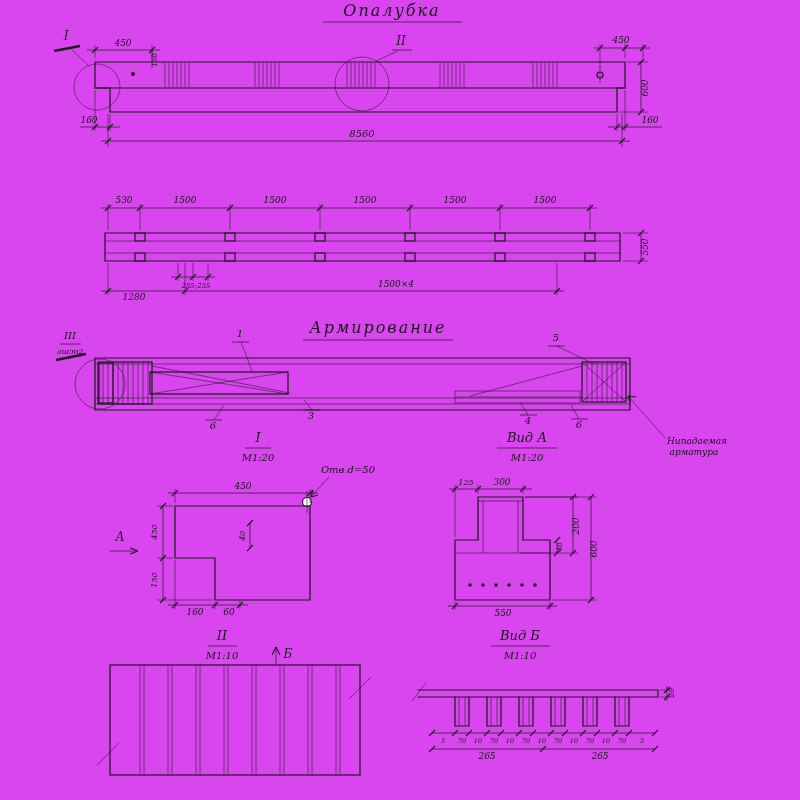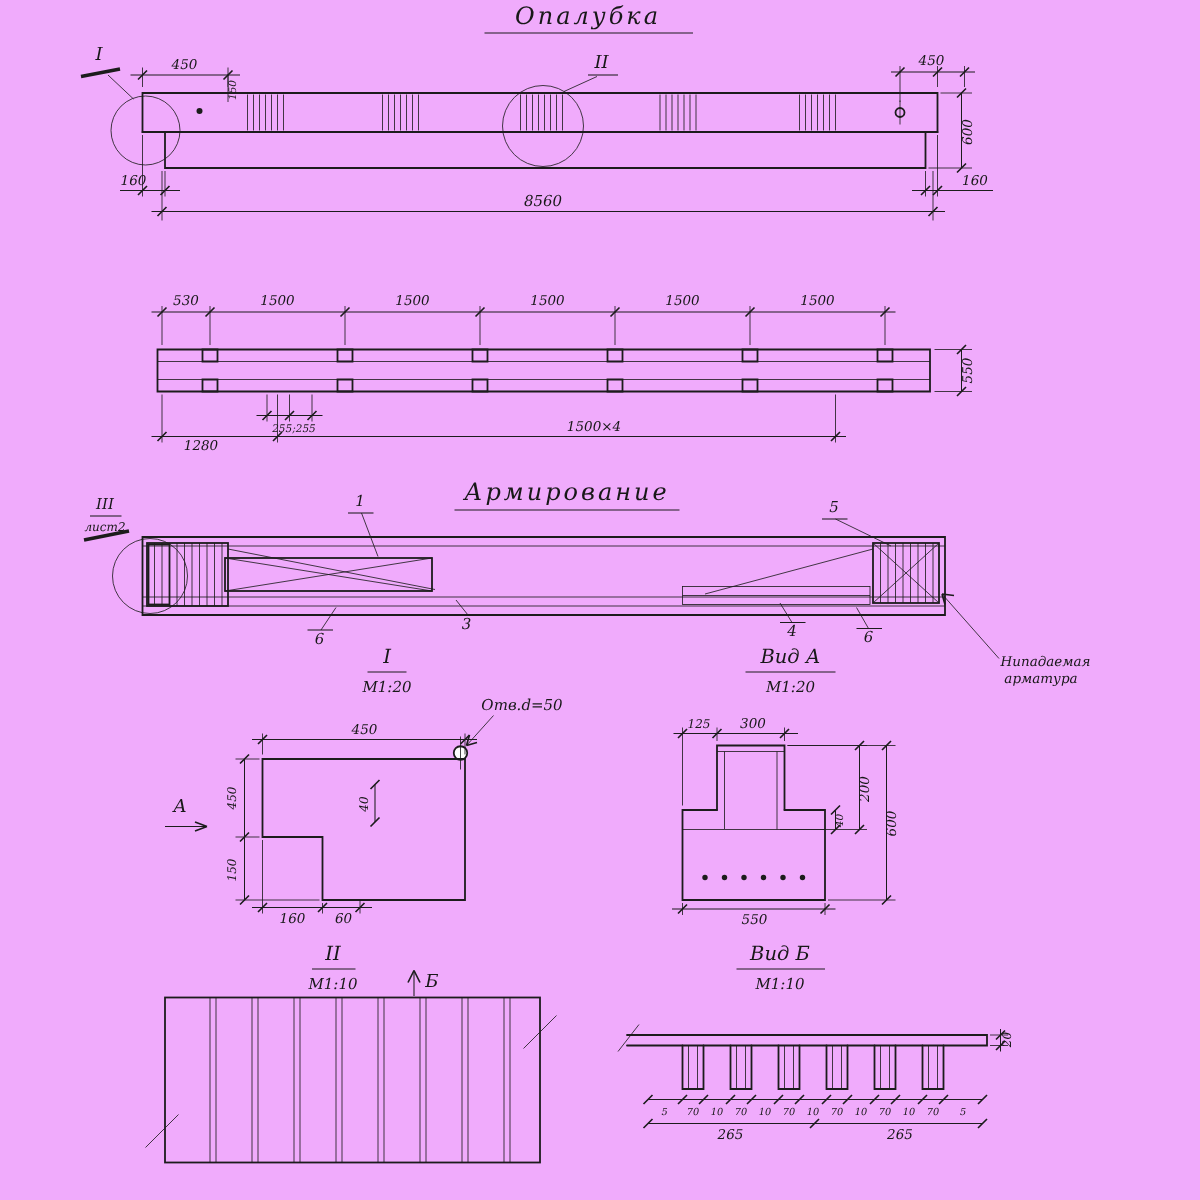--- a/index.html
+++ b/index.html
@@ -1,16 +1,16 @@
 <!DOCTYPE html>
 <html><head>
 <meta charset="utf-8">
 <style>
   html,body{margin:0;padding:0;background:#ffffff;}
-  #sheet{width:800px;height:800px;position:relative;background:#f0abfc;}
+  #sheet{width:800px;height:800px;position:relative;background:#d946ef;}
   svg{display:block;}
   .ln{stroke:#1c1c1c;stroke-width:1.2;fill:none;stroke-linecap:round;}
   .tn{stroke:#1c1c1c;stroke-width:.55;fill:none;}
   .dm{stroke:#1c1c1c;stroke-width:.7;fill:none;}
   .tk{stroke:#1c1c1c;stroke-width:1.1;fill:none;}
   .bold{stroke:#1c1c1c;stroke-width:2.4;fill:none;}
   text{fill:#181818;font-family:"DejaVu Serif",serif;font-style:italic;text-anchor:middle;}
   .t16{font-size:16px;letter-spacing:2px;}
   .t13{font-size:13px;}
   .t12{font-size:12px;}

